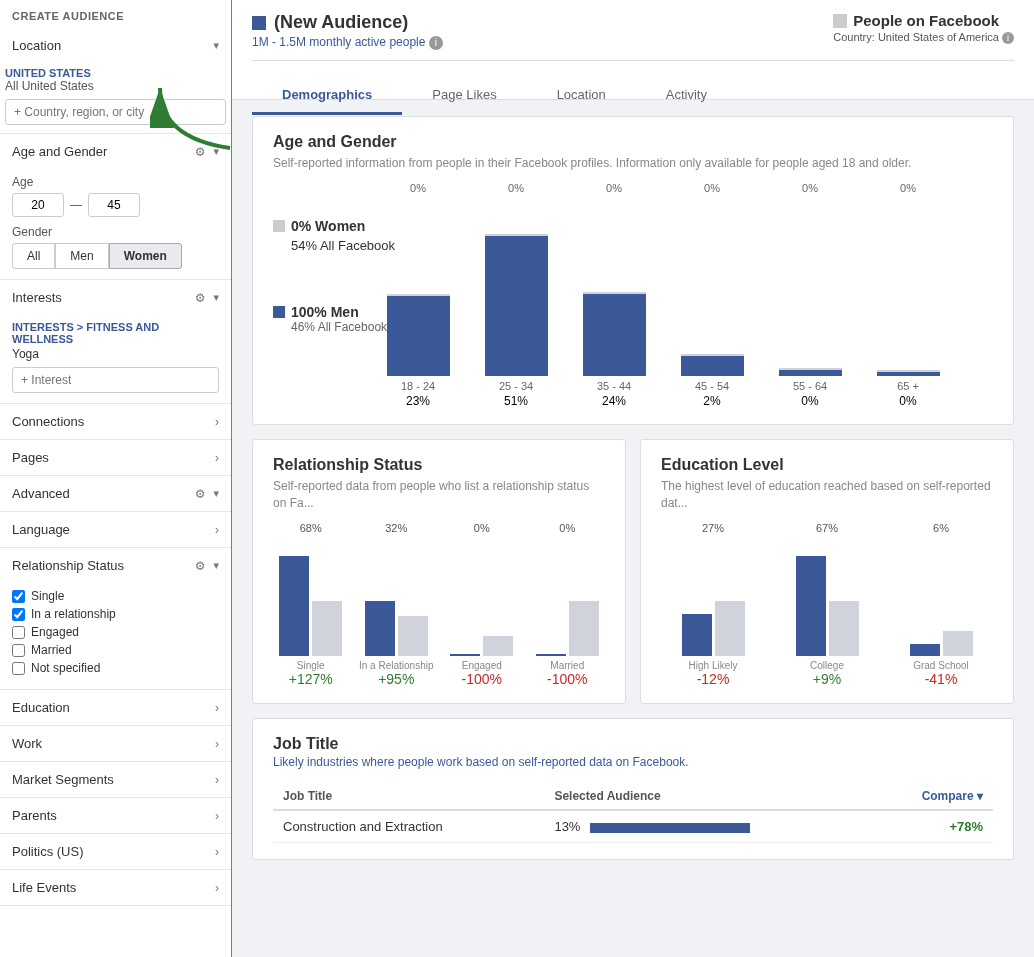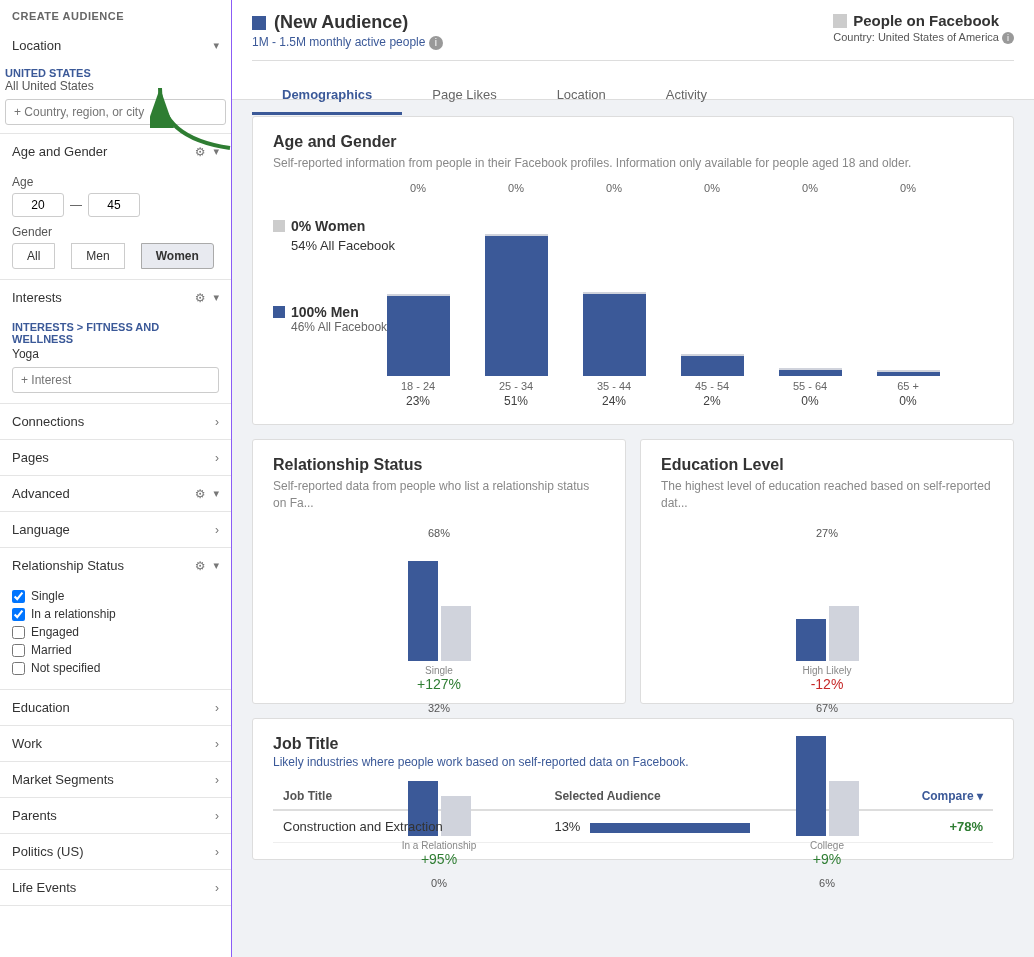--- a/index.html
+++ b/index.html
@@ -53,21 +53,21 @@
     .age-label { font-size: 12px; color: #555; margin-bottom: 4px; }
     .age-input {
       width: 52px;
       border: 1px solid #ccc;
       border-radius: 3px;
       padding: 4px 4px;
       font-size: 12px;
       text-align: center;
     }
     .gender-label { font-size: 12px; color: #555; margin-bottom: 4px; }
-    .gender-buttons { display: flex; gap: 16px; }
+    .gender-buttons { display: flex; gap: 0; }
     .gender-btn {
       border: 1px solid #ccc;
       background: #fff;
       padding: 5px 14px;
       font-size: 12px;
       cursor: pointer;
       color: #333;
     }
     .gender-btn:first-child { border-radius: 3px 0 0 3px; }
     .gender-btn:last-child { border-radius: 0 3px 3px 0; }
@@ -202,38 +202,37 @@
     }
     .bar-women {
       background: #d0d3dc;
       width: 70%;
     }
     .bar-men {
       background: #3b5998;
       width: 70%;
     }
     .bar-age-label { font-size: 11px; color: #666; margin-top: 4px; text-align: center; }
-    .bar-pct-bottom { font-size: 12px; color: #404040; text-align: center; margin-top: 2px; }
+    .bar-pct-bottom { font-size: 12px; color: #000000; text-align: center; margin-top: 2px; }
 
     
     .cards-row {
       display: flex;
       gap: 14px;
       margin-bottom: 14px;
     }
     .cards-row .card { flex: 1; margin-bottom: 0; }
 
     
     .small-bar-chart {
       display: flex;
       gap: 10px;
-      align-items: center;
+      align-items: flex-end;
       height: 160px;
       margin-top: 10px;
-      flex-direction: column;
     }
     .small-bar-group {
       display: flex;
       flex-direction: column;
       align-items: center;
       flex: 1;
     }
     .small-bar-pct { font-size: 11px; color: #555; margin-bottom: 2px; }
     .small-bar-wrapper {
       display: flex;

